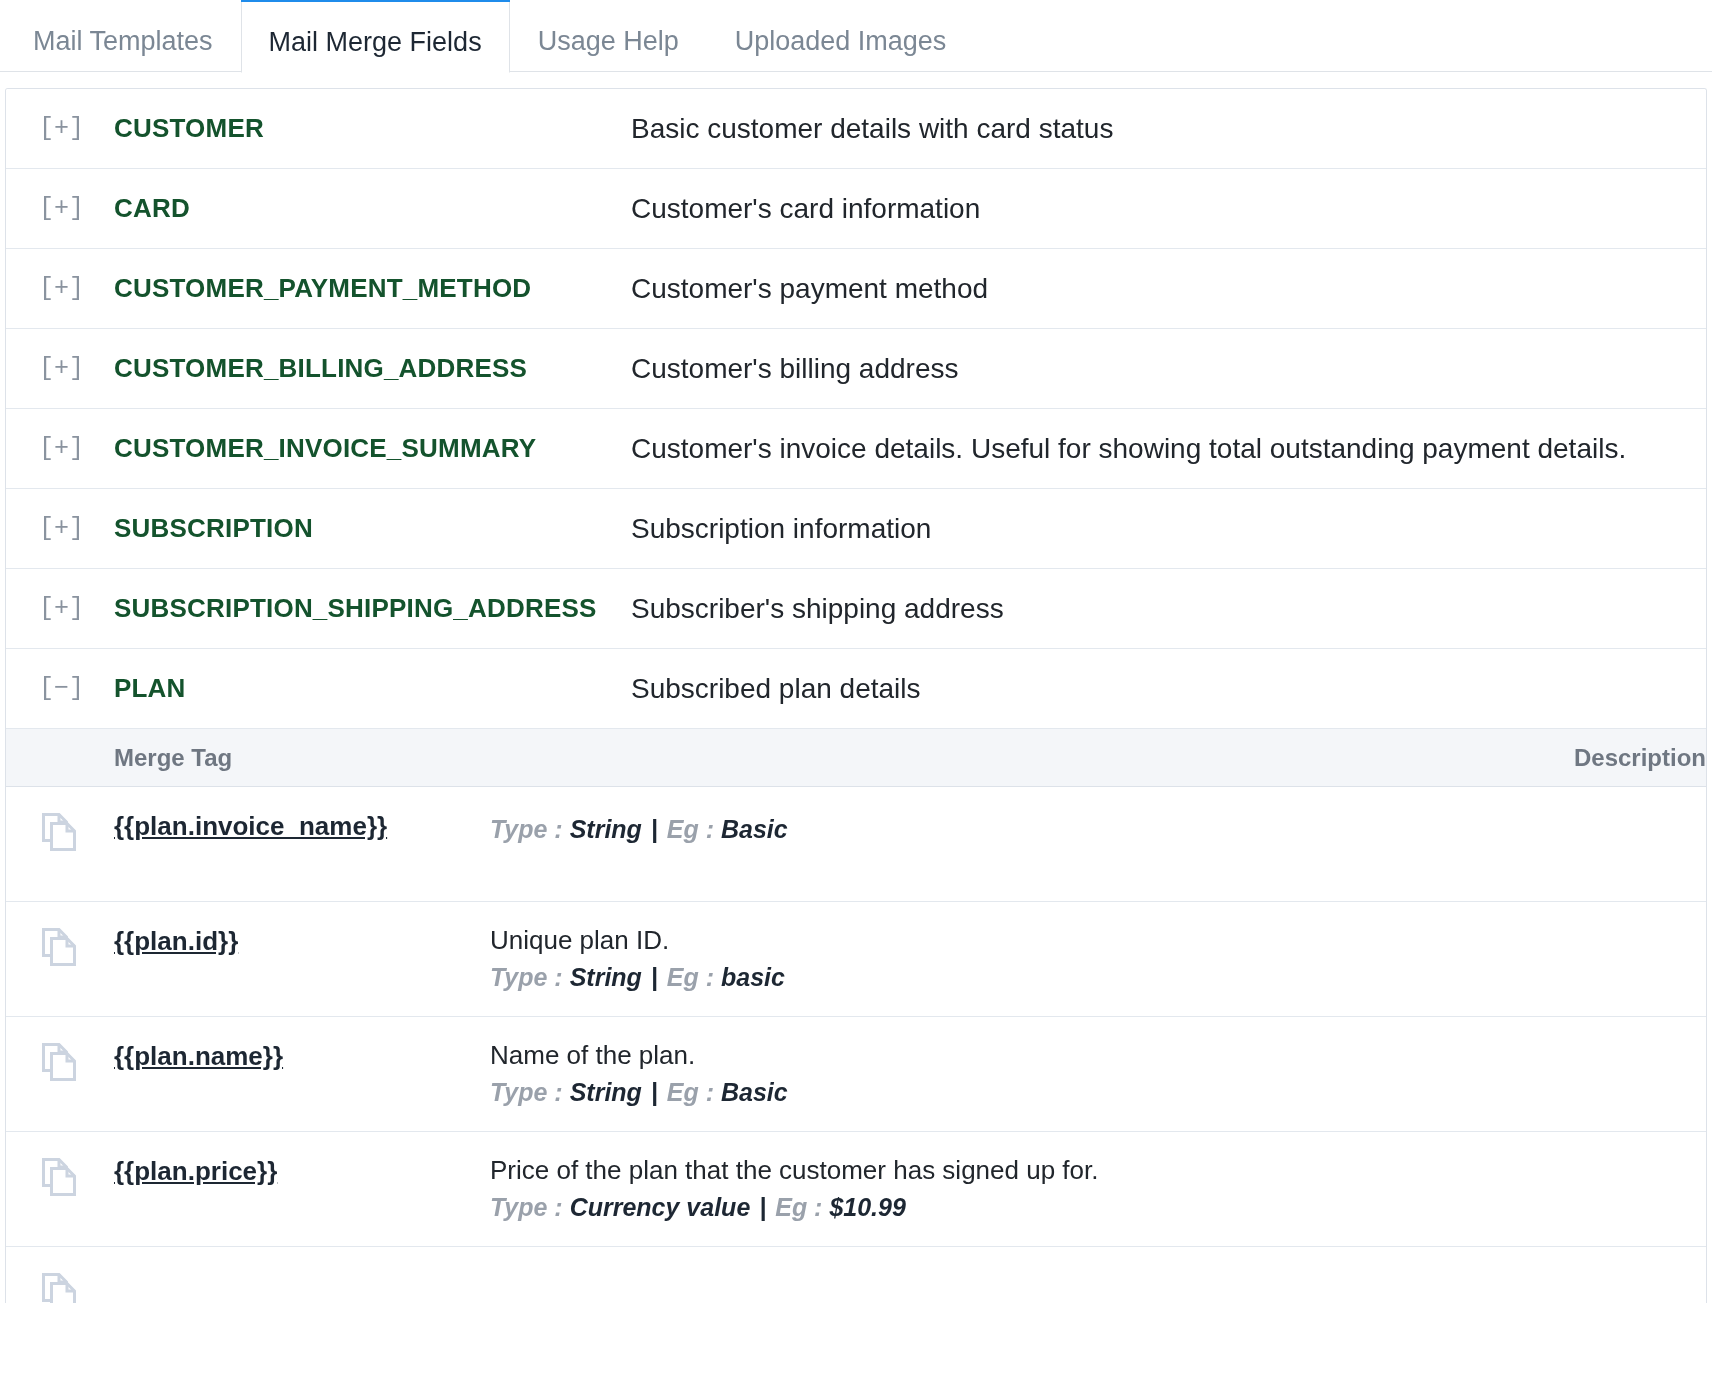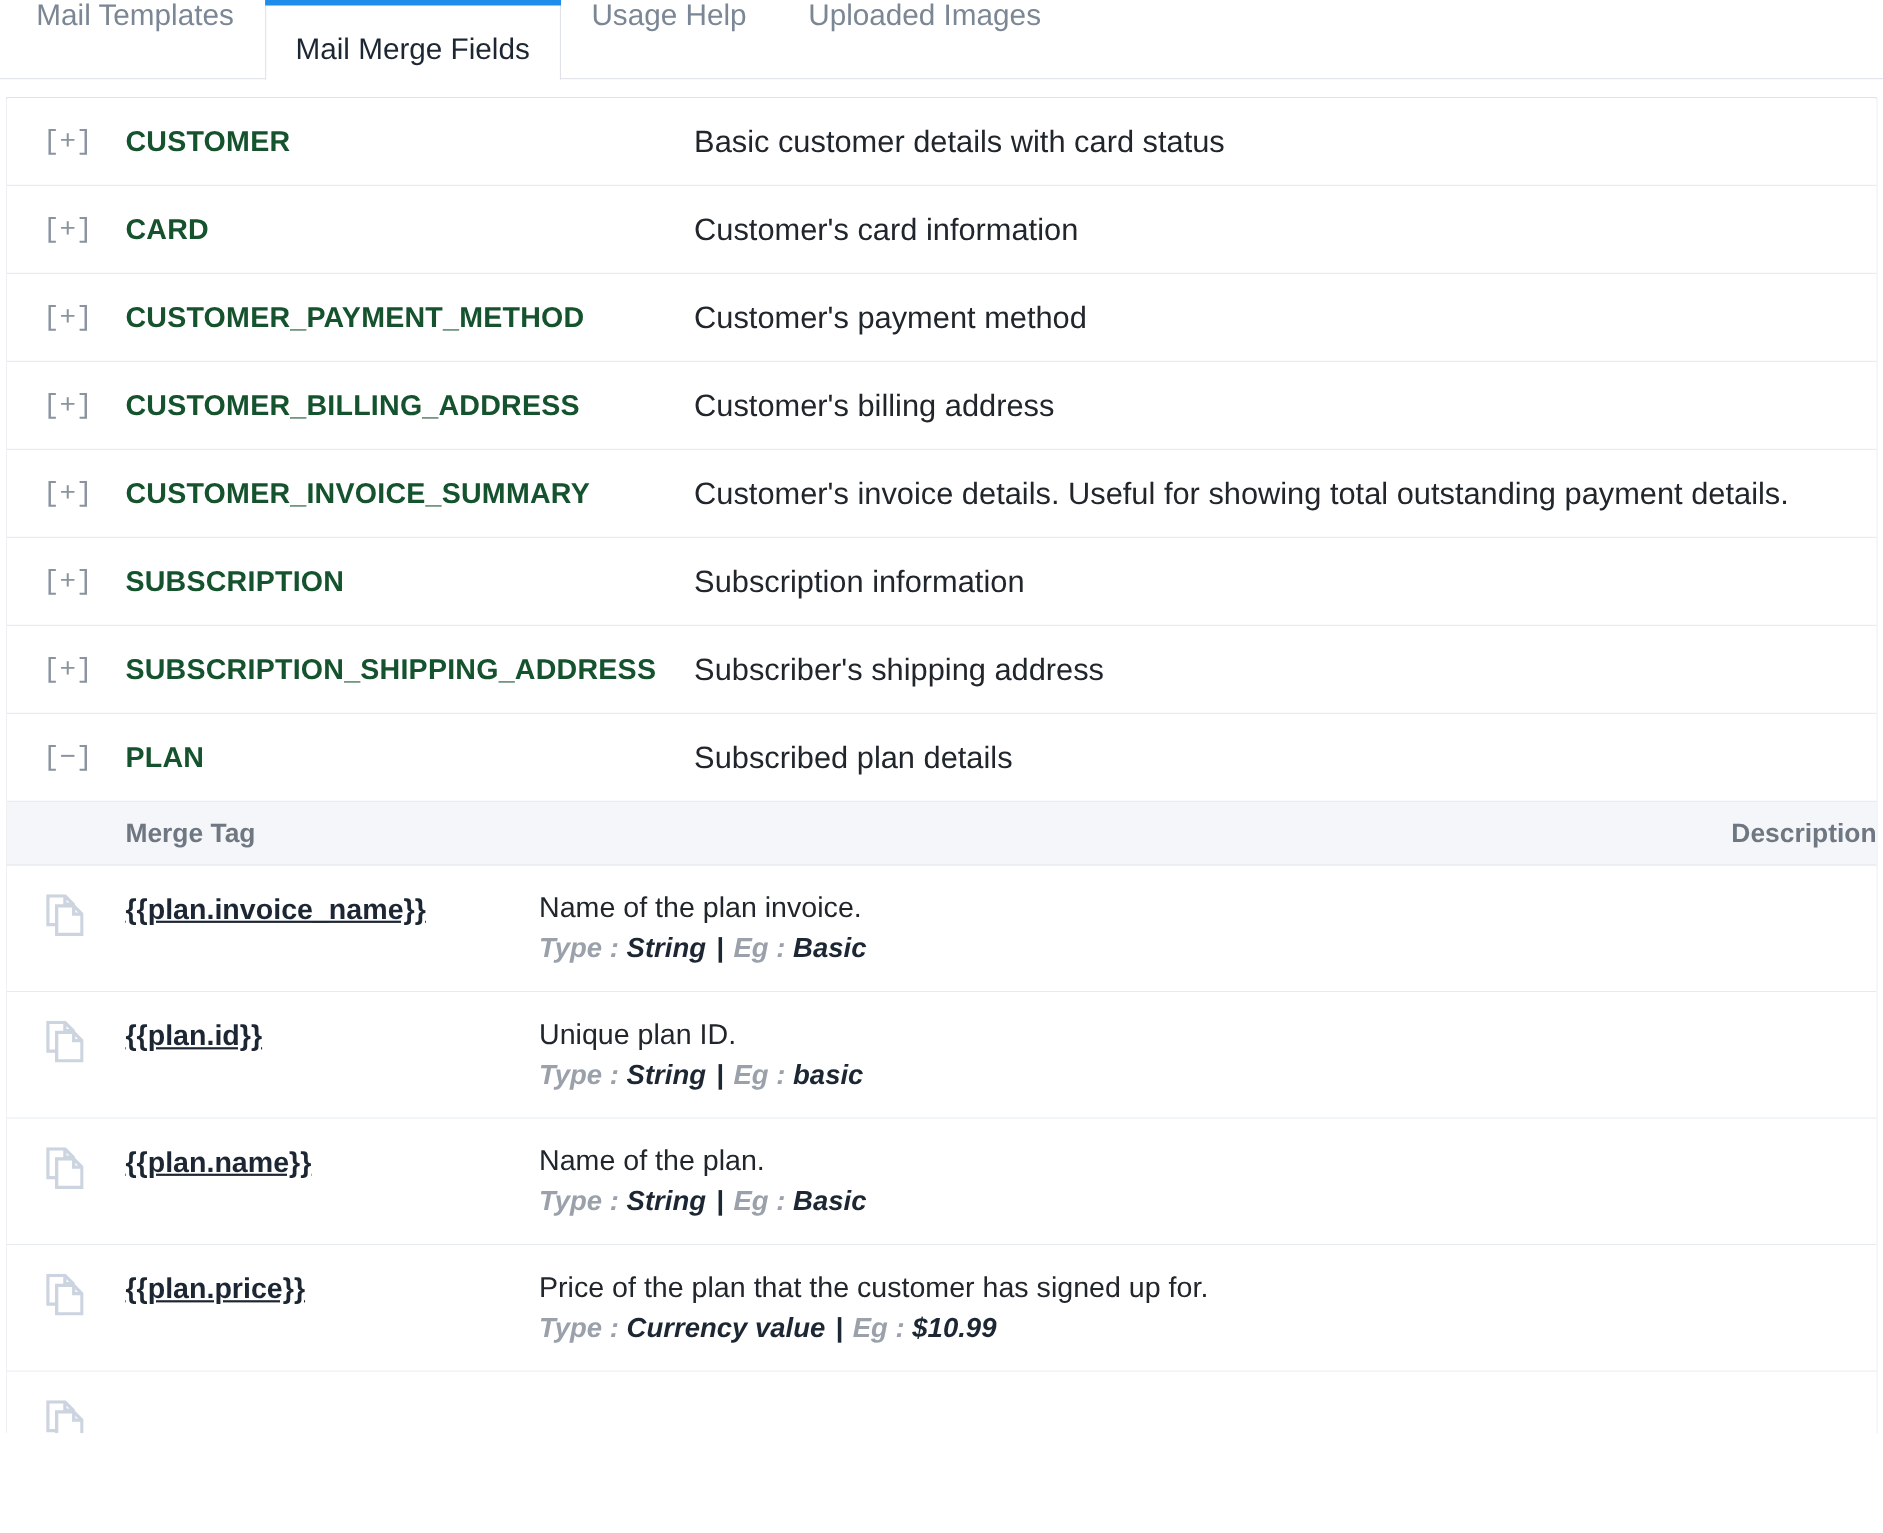--- a/index.html
+++ b/index.html
@@ -11,20 +11,21 @@
     -webkit-font-smoothing: antialiased;
   }
   body { width: 1712px; height: 1394px; overflow: hidden; }
 
   
   .tabbar {
     position: relative;
     height: 72px;
     padding-left: 5px;
     display: flex;
+    align-items: flex-end;
   }
   .tabbar::after {
     content: "";
     position: absolute;
     left: 0; right: 0; bottom: 0;
     height: 1px;
     background: #dfe3e8;
   }
   .tab {
     position: relative;
@@ -281,21 +282,20 @@
     <div class="icon-cell">
       <svg class="copy-icon" width="34" height="38" viewBox="0 0 34 38">
         <path d="M1.5 1.5 H17 L24.5 9 V27.5 H1.5 Z" fill="#ffffff" stroke="#ccd4e0" stroke-width="3"></path>
         <path d="M17 1.5 L17 9 L24.5 9" fill="none" stroke="#ccd4e0" stroke-width="3"></path>
         <path d="M9.5 10.5 H25 L32.5 18 V36.5 H9.5 Z" fill="#ffffff" stroke="#ccd4e0" stroke-width="3"></path>
         <path d="M25 10.5 L25 18 L32.5 18" fill="none" stroke="#ccd4e0" stroke-width="3"></path>
       </svg>
     </div>
     <div class="tag-name">{{plan.invoice_name}}</div>
     <div class="tag-desc">
-      <div class="line1">Name of the plan invoice.</div>
       <div class="line2">
         <span class="muted">Type :</span>
         <span>String</span>
         <span class="sep">|</span>
         <span class="muted">Eg :</span>
         <span>Basic</span>
       </div>
     </div>
   </div>
 

